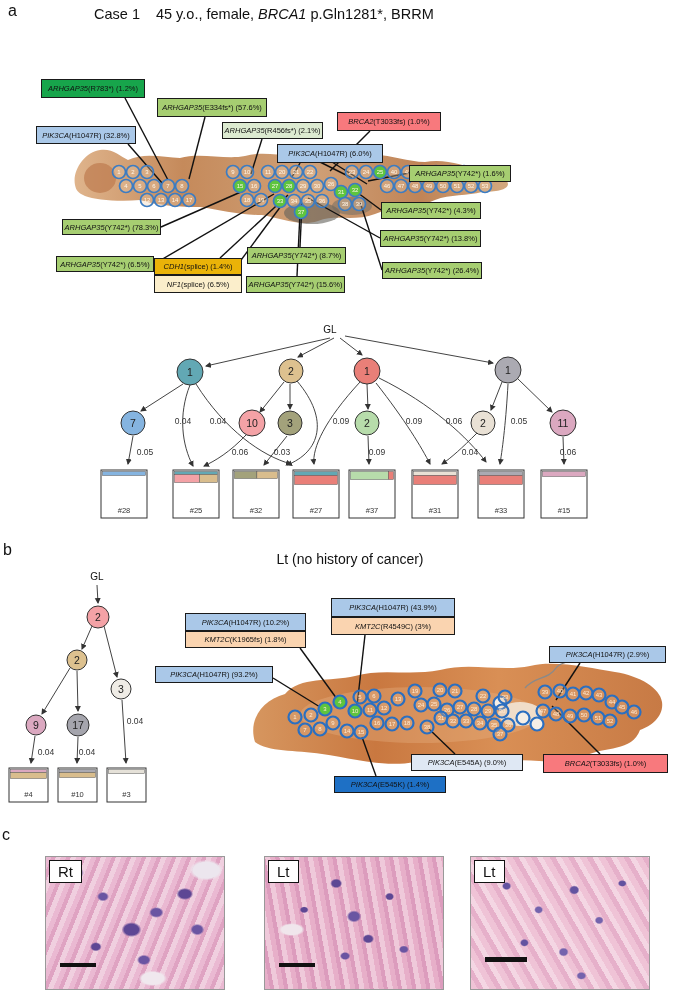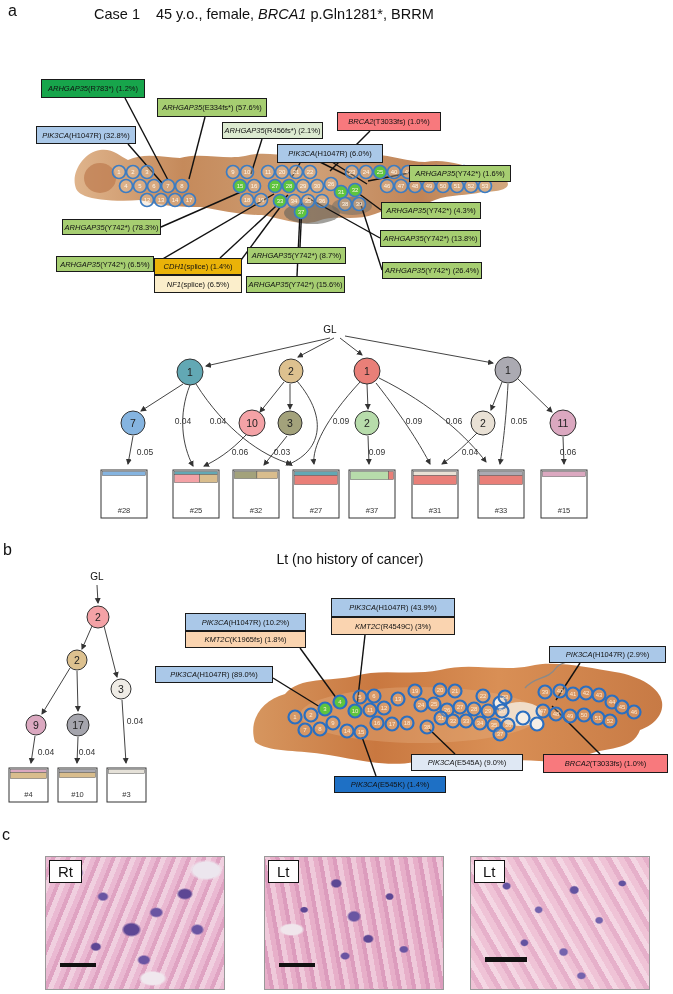--- a/index.html
+++ b/index.html
@@ -538,21 +538,21 @@
       <div class="mlabel" style="left: 331px; top: 598px; width: 124px; height: 19px; background: rgb(170, 200, 232);">
         <i>PIK3CA</i>
         <span> (H1047R) (43.9%)</span>
       </div>
       <div class="mlabel" style="left: 331px; top: 617px; width: 124px; height: 18px; background: rgb(250, 212, 176);">
         <i>KMT2C</i>
         <span> (R4549C) (3%)</span>
       </div>
       <div class="mlabel" style="left: 155px; top: 666px; width: 118px; height: 17px; background: rgb(170, 200, 232);">
         <i>PIK3CA</i>
-        <span> (H1047R) (89.0%)</span>
+        <span> (H1047R) (93.2%)</span>
       </div>
       <div class="mlabel" style="left: 549px; top: 646px; width: 117px; height: 17px; background: rgb(170, 200, 232);">
         <i>PIK3CA</i>
         <span> (H1047R) (2.9%)</span>
       </div>
       <div class="mlabel" style="left: 411px; top: 754px; width: 112px; height: 17px; background: rgb(223, 232, 244);">
         <i>PIK3CA</i>
         <span> (E545A) (9.0%)</span>
       </div>
       <div class="mlabel" style="left: 543px; top: 754px; width: 125px; height: 19px; background: rgb(248, 121, 125);">

